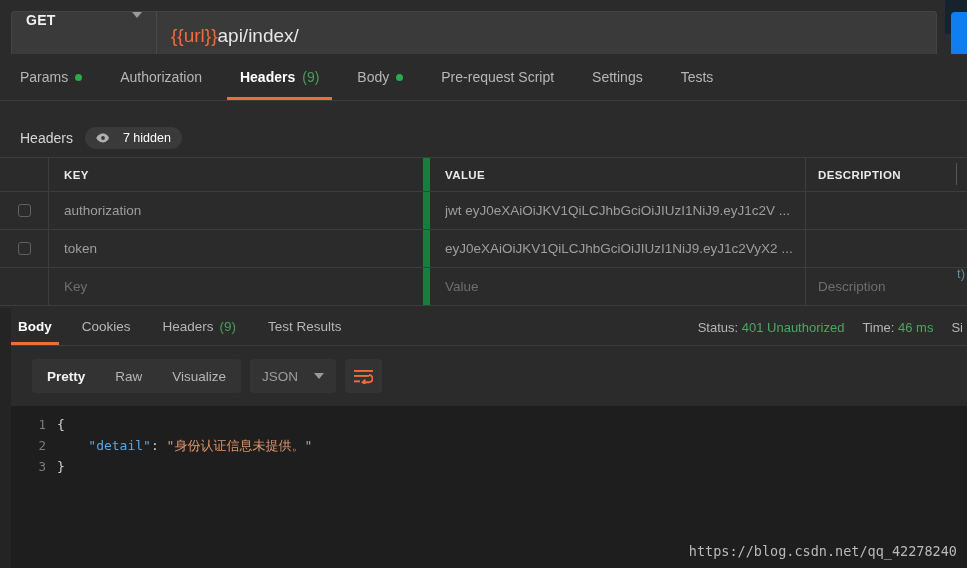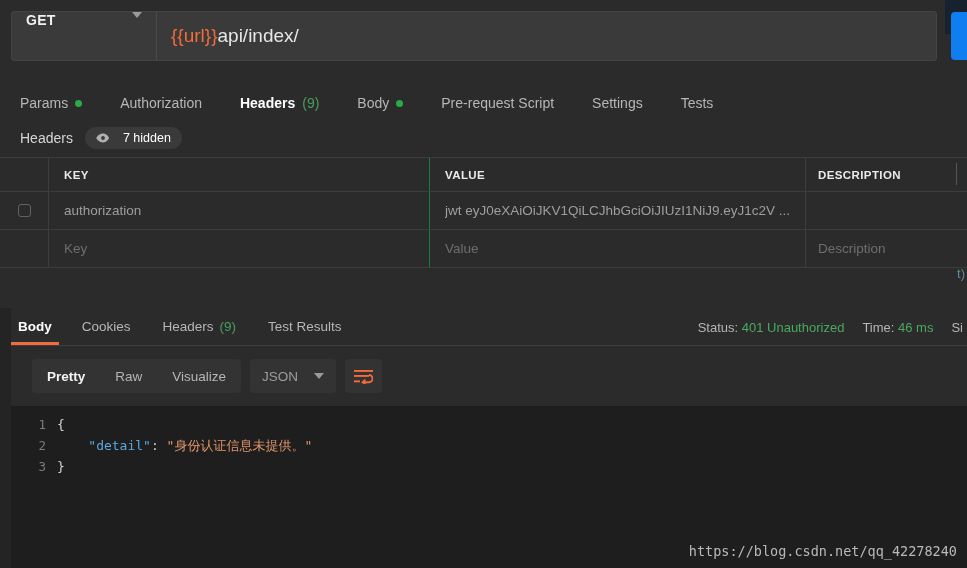--- a/index.html
+++ b/index.html
@@ -39,21 +39,21 @@
     position: absolute; left: 951px; top: 12px; width: 28px; height: 48px;
     background: #0f7ef0; border-radius: 4px 0 0 4px;
   }
   .right-strip {
     position: absolute; left: 945px; top: 0; width: 22px; height: 34px;
     background: #16222e;
   }
 
   
   .req-tabs {
-    position: absolute; left: 0; top: 80px; width: 967px; height: 47px;
+    position: absolute; left: 0; top: 54px; width: 967px; height: 47px;
     background: #2b2b2b; border-bottom: 1px solid #3d3d3d;
     display: flex; align-items: stretch; padding-left: 20px;
   }
   .rtab {
     display: flex; align-items: center; gap: 7px;
     padding: 0 19px; position: relative; cursor: pointer;
     font-size: 14px; color: #b6b6b6;
   }
   .rtab:first-child { padding-left: 0; }
   .rtab.active { color: #fff; font-weight: bold; }
@@ -77,21 +77,21 @@
     color: #ffffff; font-size: 12.5px; cursor: pointer;
   }
   .eye { display: block; }
 
   
   .tbl { position: absolute; left: 0; top: 158px; width: 967px; }
   .trow { display: flex; height: 38px; border-bottom: 1px solid #3d3d3d; }
   .trow.head { height: 34px; }
   .c-chk { width: 49px; border-right: 1px solid #3d3d3d; display: flex;
            align-items: center; justify-content: center; }
-  .c-key { width: 381px; border-right: 1px solid #15803d; display: flex;
+  .c-key { width: 381px; border-right: 7px solid #15803d; display: flex;
            align-items: center; padding-left: 15px; overflow: hidden; }
   .c-val { width: 376px; border-right: 1px solid #3d3d3d; display: flex;
            align-items: center; padding-left: 15px; overflow: hidden; }
   .c-desc { flex: 1; display: flex; align-items: center; padding-left: 12px;
             overflow: hidden; position: relative; }
   .th { font-size: 11.5px; font-weight: bold; color: #eaeaea; letter-spacing: .4px; }
   .cell-txt { font-size: 13.5px; color: #9e9e9e; white-space: nowrap;
               overflow: hidden; text-overflow: ellipsis; }
   .cell-txt.ph { color: #6e6e6e; }
   .chkbox { width: 13px; height: 13px; border: 1px solid #616161;
@@ -250,20 +250,34 @@
       <span class="cell-txt">authorization</span>
     </div>
     <div class="c-val">
       <span class="cell-txt">jwt eyJ0eXAiOiJKV1QiLCJhbGciOiJIUzI1NiJ9.eyJ1c2V ...</span>
     </div>
     <div class="c-desc">
       <span class="cell-txt"></span>
     </div>
   </div>
 
+  <div class="trow">
+    <div class="c-chk">
+      <span class="chkbox"></span>
+    </div>
+    <div class="c-key">
+      <span class="cell-txt">token</span>
+    </div>
+    <div class="c-val">
+      <span class="cell-txt">eyJ0eXAiOiJKV1QiLCJhbGciOiJIUzI1NiJ9.eyJ1c2VyX2 ...</span>
+    </div>
+    <div class="c-desc">
+      <span class="cell-txt"></span>
+    </div>
+  </div>
 
   <div class="trow">
     <div class="c-chk"></div>
     <div class="c-key">
       <span class="cell-txt ph">Key</span>
     </div>
     <div class="c-val">
       <span class="cell-txt ph">Value</span>
     </div>
     <div class="c-desc">

